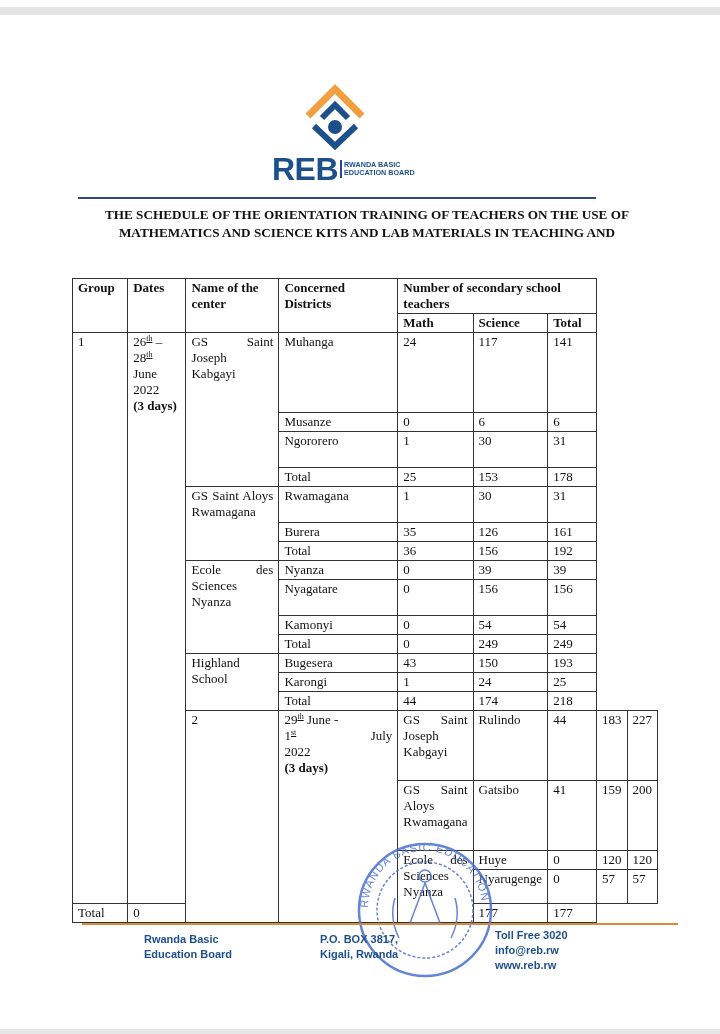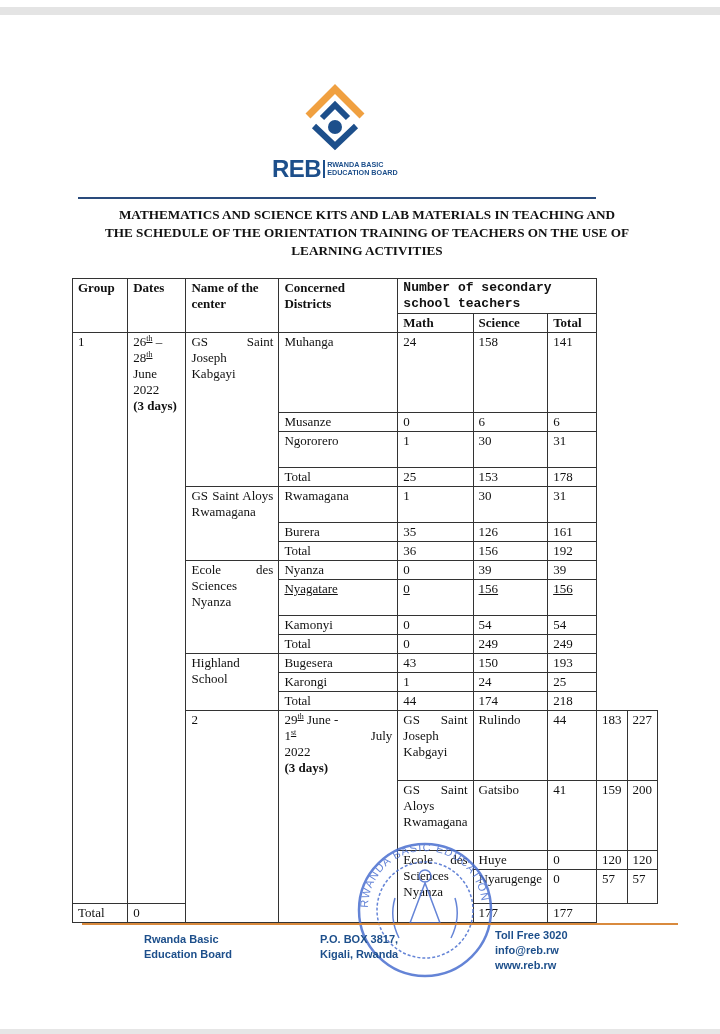--- a/index.html
+++ b/index.html
@@ -2,21 +2,21 @@
 <html><head>
 <meta charset="utf-8">
 <style>
   html, body { margin:0; padding:0; }
   body { width:720px; height:1034px; background:#ffffff; position:relative; overflow:hidden;
          font-family:"Liberation Serif", serif; color:#111; }
   .topbar { position:absolute; left:0; top:7px; width:720px; height:8px; background:#e4e4e4; }
   .bottombar { position:absolute; left:0; top:1029px; width:720px; height:5px; background:#e6e6e6; }
   .logo { position:absolute; left:300px; top:82px; width:70px; height:70px; }
   .brand { position:absolute; left:272px; top:158px; display:flex; align-items:center; }
-  .brand-reb { font-family:"Liberation Sans", sans-serif; font-weight:bold; font-size:24px; color:#1d4f8b; letter-spacing:-0.5px; line-height:22px; }
+  .brand-reb { font-family:"Liberation Sans", sans-serif; font-weight:bold; font-size:32px; color:#1d4f8b; letter-spacing:-0.5px; line-height:22px; }
   .brand-sep { width:2px; height:18px; background:#1d4f8b; margin:0 2px 0 2px; }
   .brand-name { font-family:"Liberation Sans", sans-serif; font-weight:bold; font-size:7.2px; color:#1d4f8b; line-height:8px; }
   .hr-blue { position:absolute; left:78px; top:197px; width:518px; height:2px; background:#2a4b7c; }
   .title { position:absolute; left:78px; top:206px; width:578px; text-align:center; font-weight:bold; font-size:13.2px; line-height:18px; }
   table.sched { position:absolute; left:72px; top:278px; width:586px; border-collapse:collapse; font-size:13px; }
   table.sched td, table.sched th { border:1px solid #333; padding:1px 5px; vertical-align:top; line-height:16px; text-align:left; font-weight:normal; }
   table.sched th { font-weight:bold; }
   .num { text-align:center; }
   .bold { font-weight:bold; }
   .just { text-align:justify; text-align-last:justify; }
@@ -43,63 +43,62 @@
   <span class="brand-sep"></span>
   <span class="brand-name">
     <span>RWANDA BASIC</span><br>
     <span>EDUCATION BOARD</span>
   </span>
 </div>
 
 <div class="hr-blue"></div>
 
 <div class="title">
+  <div>THE SCHEDULE OF THE ORIENTATION TRAINING OF TEACHERS ON THE USE OF</div>
   <div>MATHEMATICS AND SCIENCE KITS AND LAB MATERIALS IN TEACHING AND</div>
-  <div>THE SCHEDULE OF THE ORIENTATION TRAINING OF TEACHERS ON THE USE OF</div>
-  <div>LEARNING ACTIVITIES</div>
 </div>
 
 <table class="sched">
   <colgroup>
     <col class="c-group">
       <col class="c-dates">
       <col class="c-center">
       <col class="c-dist">
     <col class="c-math">
       <col class="c-sci">
       <col class="c-tot">
   </colgroup>
   <tbody>
       <tr>
     <th rowspan="2">Group</th>
     <th rowspan="2">Dates</th>
     <th rowspan="2" class="just" style="text-align-last:left;">Name of the center</th>
     <th rowspan="2">Concerned Districts</th>
-    <th colspan="3" class="just" style="text-align-last:left;font-family:Liberation Mono, monospace;">Number of secondary school teachers</th>
+    <th colspan="3" class="just" style="text-align-last:left;">Number of secondary school teachers</th>
   </tr>
   <tr>
     <th>Math</th>
     <th>Science</th>
     <th>Total</th>
   </tr>
 
   <tr style="height:80px;">
     <td rowspan="18" class="bold">1</td>
     <td rowspan="18">
       <span>26</span><sup>th</sup><span> – </span><span>28</span><sup>th</sup><br>
       <span>June 2022</span><br>
       <span class="bold">(3 days)</span>
     </td>
     <td rowspan="4">
           <div class="just">GS Saint Joseph</div>
           <div>Kabgayi</div>
         </td>
     <td>Muhanga</td>
     <td class="num">24</td>
-    <td class="num">158</td>
+    <td class="num">117</td>
     <td class="num">141</td>
   </tr>
   <tr>
     <td>Musanze</td>
     <td class="num">0</td>
     <td class="num">6</td>
     <td class="num">6</td>
   </tr>
   <tr style="height:36px;">
     <td>Ngororero</td>
@@ -140,21 +139,21 @@
   <tr>
     <td rowspan="4">
           <div class="just">Ecole des</div>
           <div>Sciences Nyanza</div>
         </td>
     <td>Nyanza</td>
     <td class="num">0</td>
     <td class="num">39</td>
     <td class="num">39</td>
   </tr>
-  <tr style="height:36px;text-decoration:underline;">
+  <tr style="height:36px;">
     <td>Nyagatare</td>
     <td class="num">0</td>
     <td class="num">156</td>
     <td class="num">156</td>
   </tr>
   <tr>
     <td>Kamonyi</td>
     <td class="num">0</td>
     <td class="num">54</td>
     <td class="num">54</td>

